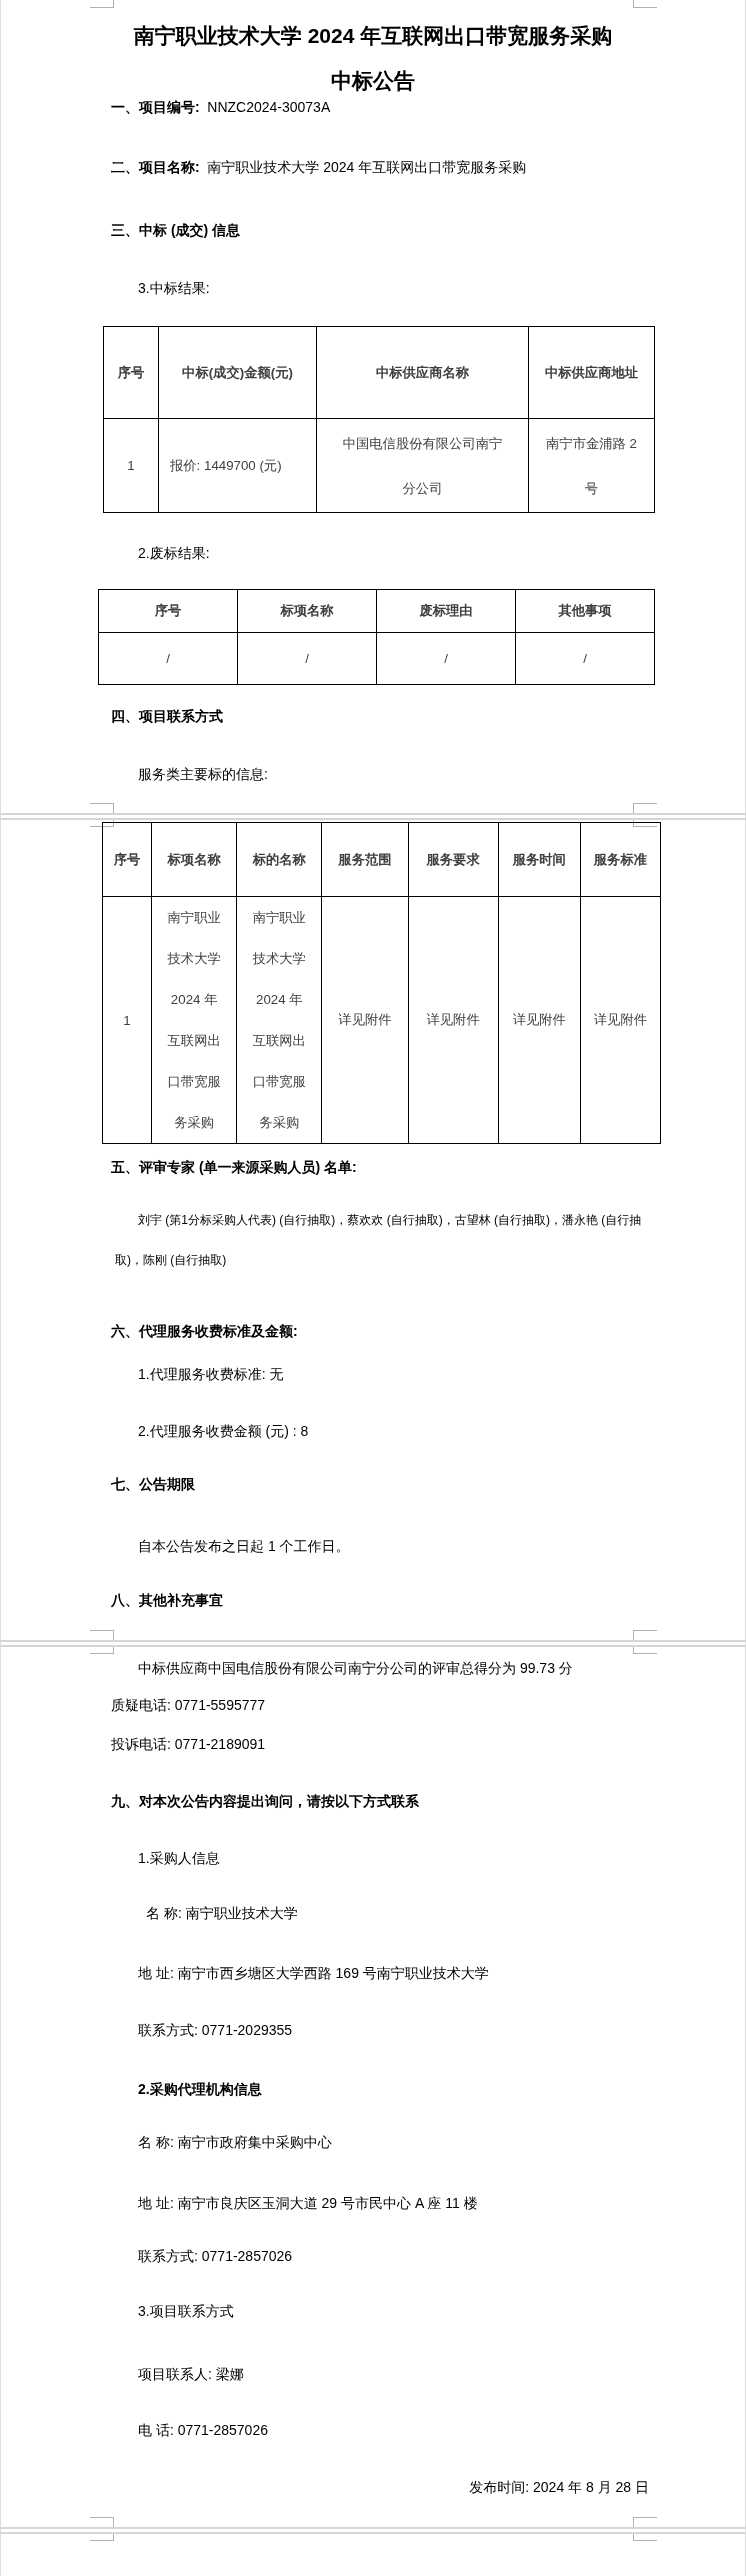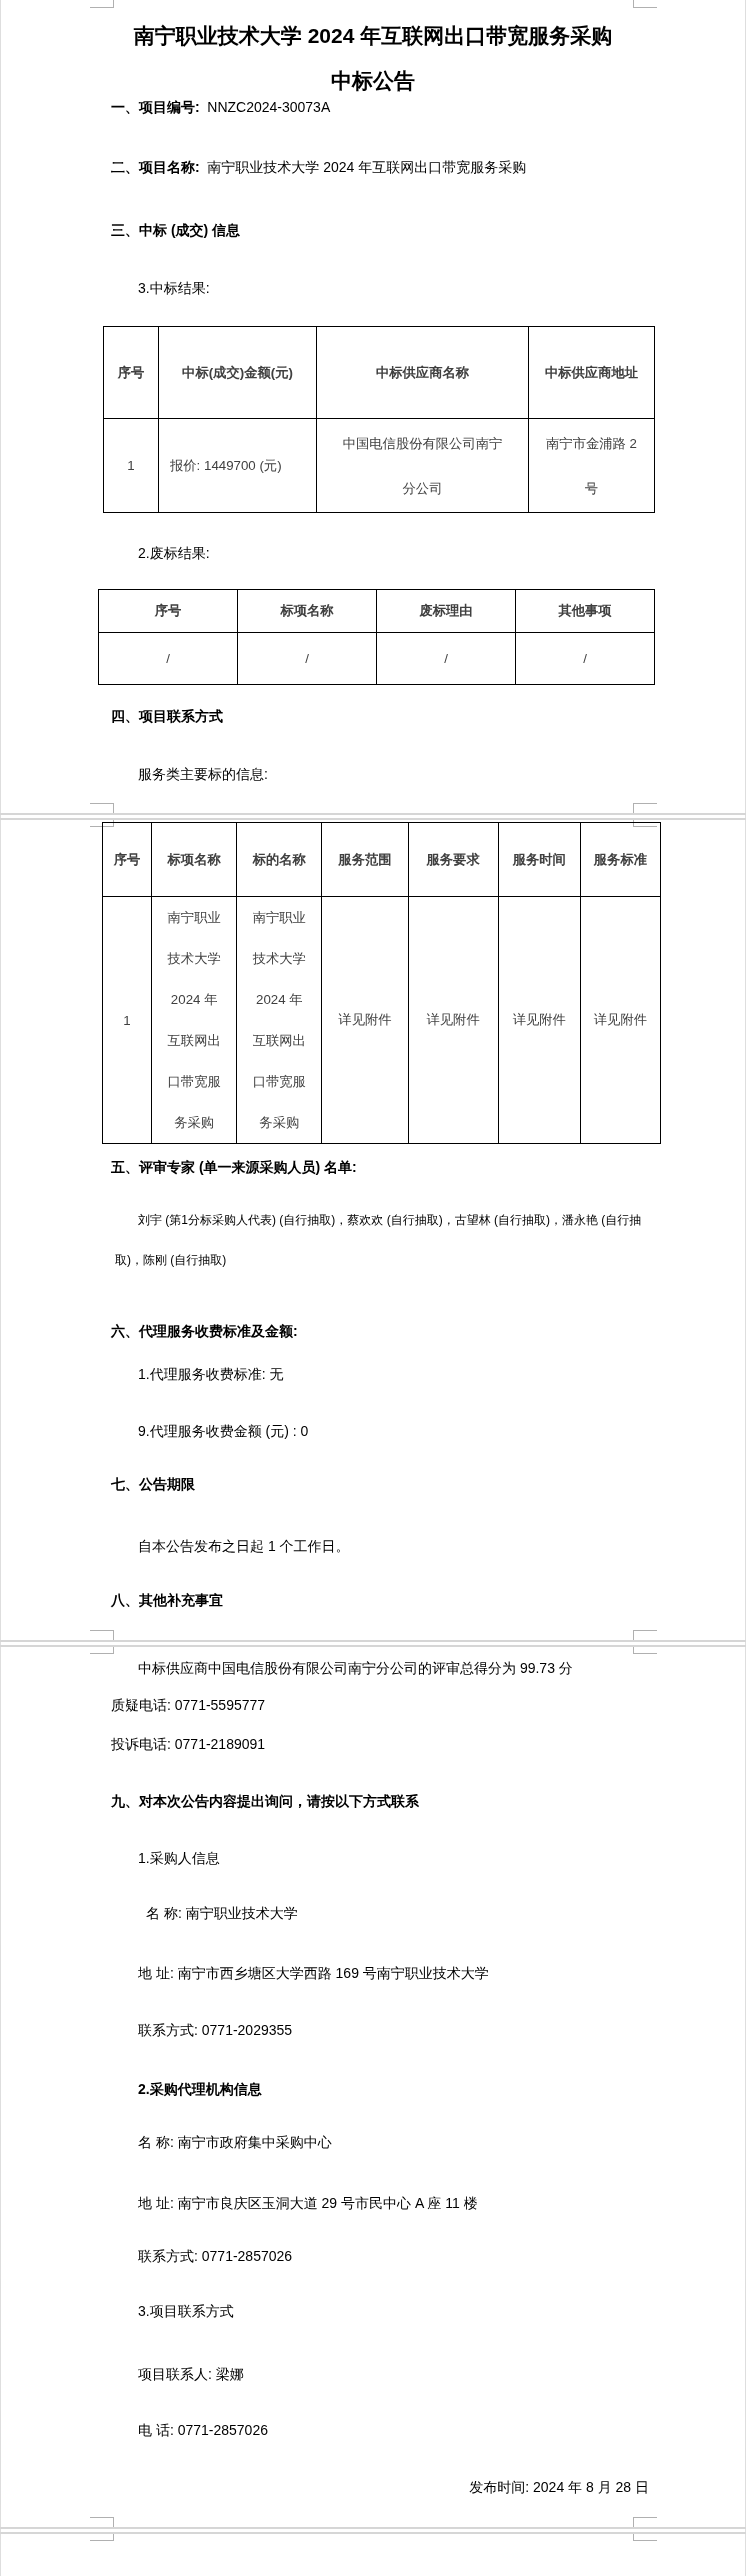--- a/index.html
+++ b/index.html
@@ -172,21 +172,21 @@
       <td>详见附件</td>
     </tr>
   </tbody>
     </table>
 
   <div class="line hd" style="top:1157px;left:111px;">五、评审专家 (单一来源采购人员) 名单:</div>
   <div class="para" style="top:1200px;left:115px;width:532px;text-indent:23px;">刘宇 (第1分标采购人代表) (自行抽取)，蔡欢欢 (自行抽取)，古望林 (自行抽取)，潘永艳 (自行抽取)，陈刚 (自行抽取)</div>
 
   <div class="line hd" style="top:1309px;left:111px;margin-top:12px;">六、代理服务收费标准及金额:</div>
   <div class="line" style="top:1364px;left:138px;">1.代理服务收费标准: 无</div>
-  <div class="line" style="top:1421px;left:138px;">9.代理服务收费金额 (元) : 0</div>
+  <div class="line" style="top:1421px;left:138px;">2.代理服务收费金额 (元) : 8</div>
 
   <div class="line hd" style="top:1474px;left:111px;">七、公告期限</div>
   <div class="line" style="top:1536px;left:138px;">自本公告发布之日起 1 个工作日。</div>
 
   <div class="line hd" style="top:1590px;left:111px;">八、其他补充事宜</div>
 
   <div class="pb" style="top:1630px;">
     <div class="mk tl"></div>
     <div class="mk tr"></div>
     <div class="bl1"></div>

